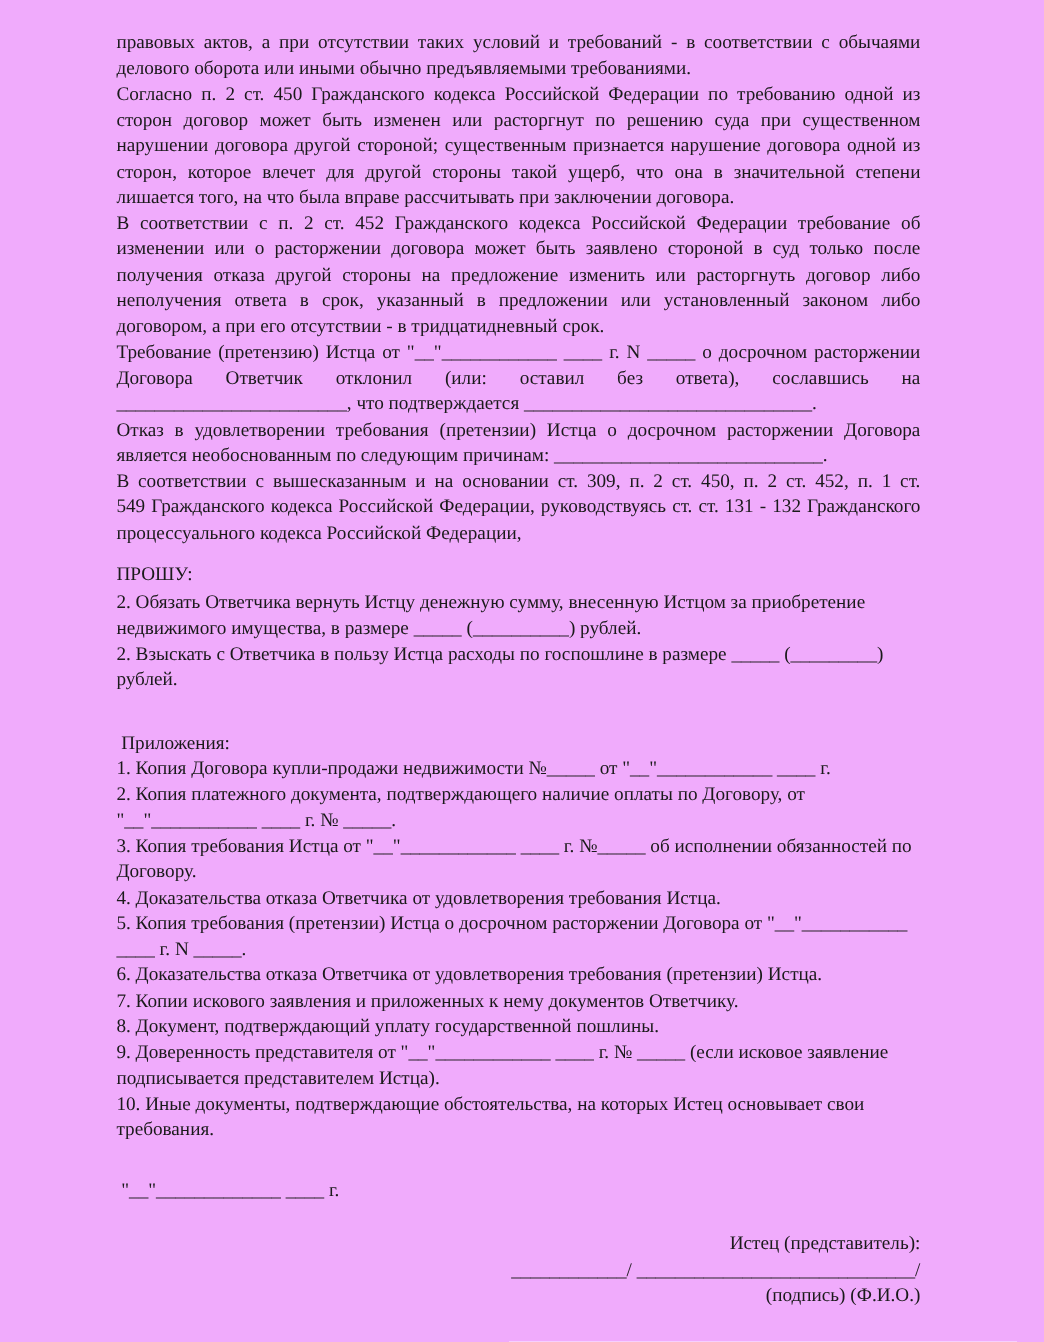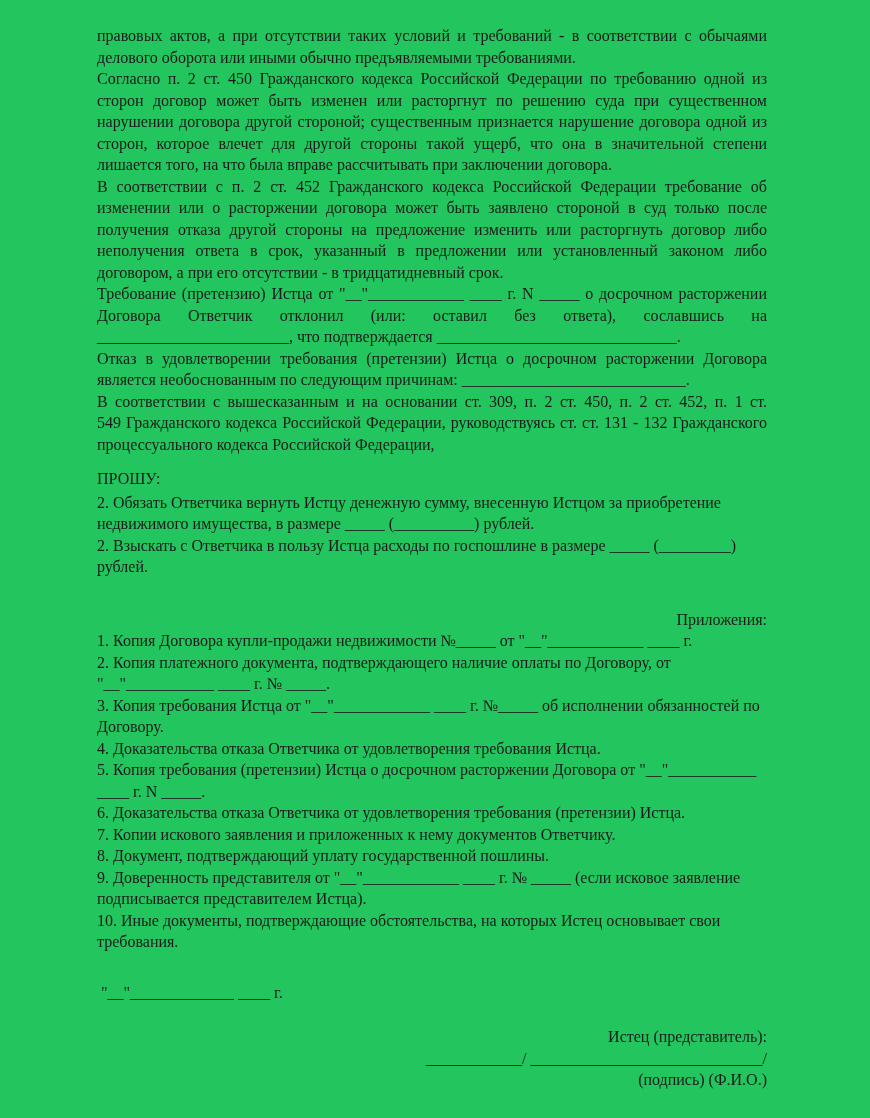--- a/index.html
+++ b/index.html
@@ -14,32 +14,32 @@
   }
   .page {
     box-sizing: border-box;
     width: 870px;
     height: 1118px;
     padding: 25px 103px 0 97px;
     font-family: "Liberation Serif", "DejaVu Serif", serif;
     font-size: 16px;
     line-height: 21.5px;
     color: #1a1a1a;
-    background: #22c55e;
+    background: #f0abfc;
   }
   .page p {
     margin: 0;
     white-space: pre-wrap;
   }
   .justify { text-align: justify; }
   .heading {
     text-align: left;
     margin: 13px 0 2px 0 !important;
   }
-  .attachments-heading { margin-top: 31px !important; text-align: right; }
+  .attachments-heading { margin-top: 31px !important; }
   .date-line { margin-top: 29px !important; }
   .signature-block {
     margin-top: 23px;
     text-align: right;
   }
   .signature-block p { margin: 0; white-space: pre-wrap; }
 </style>
 </head>
 <body>
 

